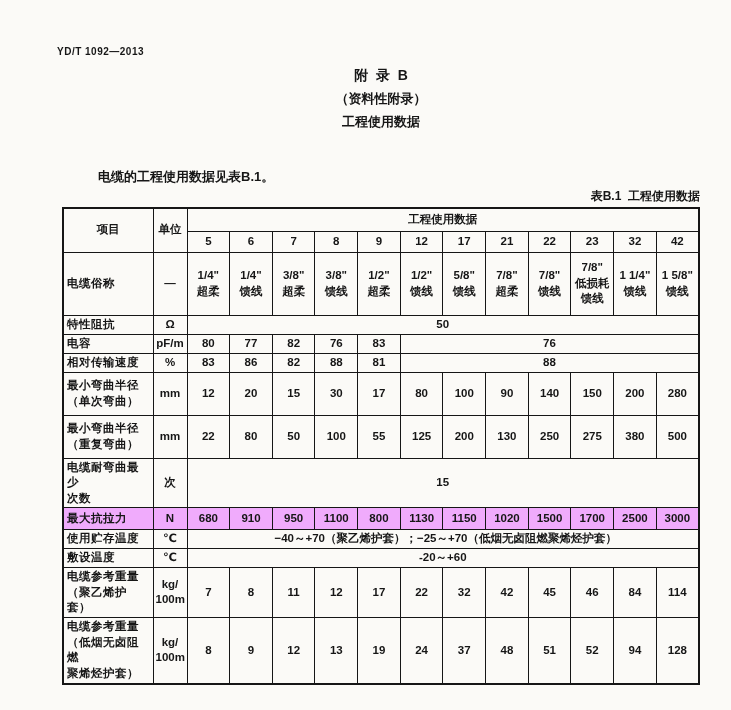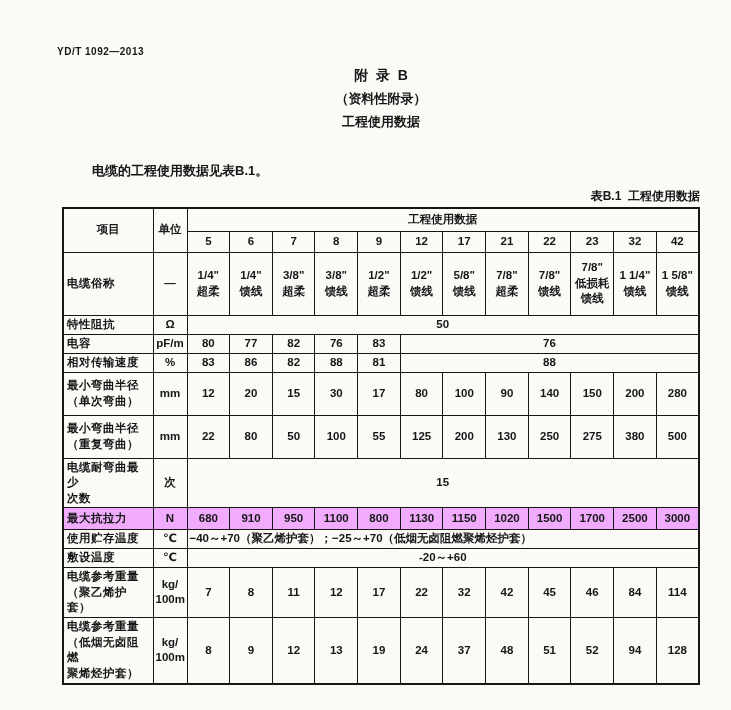--- a/index.html
+++ b/index.html
@@ -18,21 +18,21 @@
   }
   .title-block {
     position: absolute; left: 62px; top: 64px; width: 638px;
     text-align: center; font-weight: bold;
   }
   .appendix-title { font-size: 14px; line-height: 23px; white-space: pre; }
   .appendix-subtitle { font-size: 13px; line-height: 23px; }
   .appendix-name { font-size: 13px; line-height: 23px; }
   .intro {
     position: absolute; left: 62px; top: 158px; width: 638px;
-    font-size: 13px; font-weight: bold; text-indent: 2em; margin: 4px;
+    font-size: 13px; font-weight: bold; text-indent: 2em; margin: 10px;
   }
   .caption {
     position: absolute; left: 62px; top: 188px; width: 638px;
     text-align: right; font-size: 12px; font-weight: bold; white-space: pre;
   }
   table.data-table {
     position: absolute; left: 62px; top: 207px;
     width: 638px; table-layout: fixed;
     border-collapse: collapse;
     border: 2px solid #161616;
@@ -43,21 +43,21 @@
     padding: 1px 2px;
     text-align: center; vertical-align: middle;
     white-space: pre-line;
     line-height: 1.35;
     overflow: hidden;
   }
   .data-table th.row-label {
     text-align: left; padding-left: 3px; letter-spacing: 0.5px;
     font-weight: bold;
   }
-  .data-table td.align-left { text-align: left; padding-left: 2px; }
+  .data-table td.align-left { text-align: center; padding-left: 8px; }
   thead tr:nth-child(1) { height: 23px; }
   thead tr:nth-child(2) { height: 21px; }
   tbody tr { height: 19px; }
   tbody tr:nth-child(1)  { height: 63px; }
   tbody tr:nth-child(5)  { height: 43px; }
   tbody tr:nth-child(6)  { height: 43px; }
   tbody tr:nth-child(7)  { height: 34px; }
   tbody tr:nth-child(8)  { height: 22px; }
   tbody tr:nth-child(11) { height: 49px; }
   tbody tr:nth-child(12) { height: 67px; }

